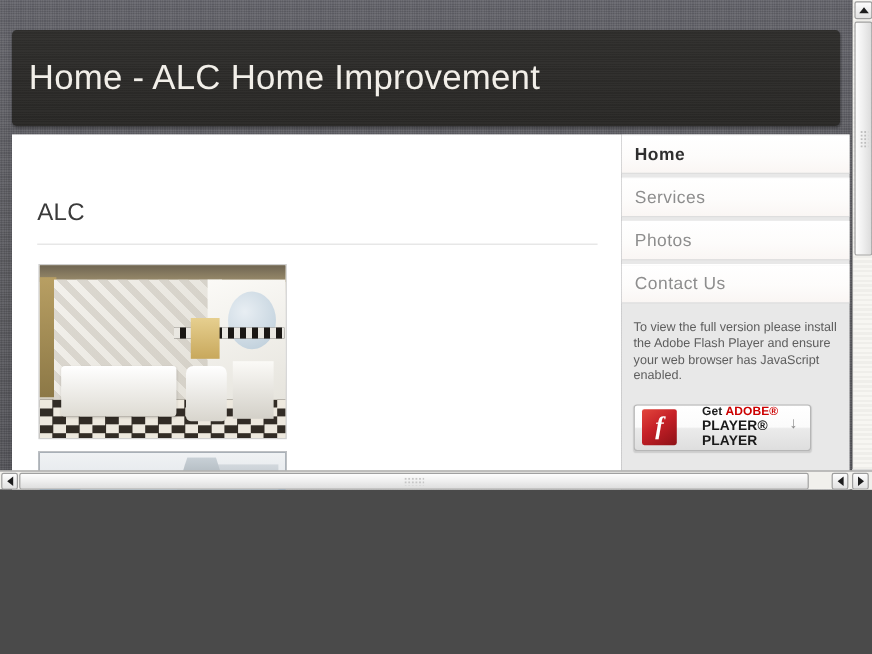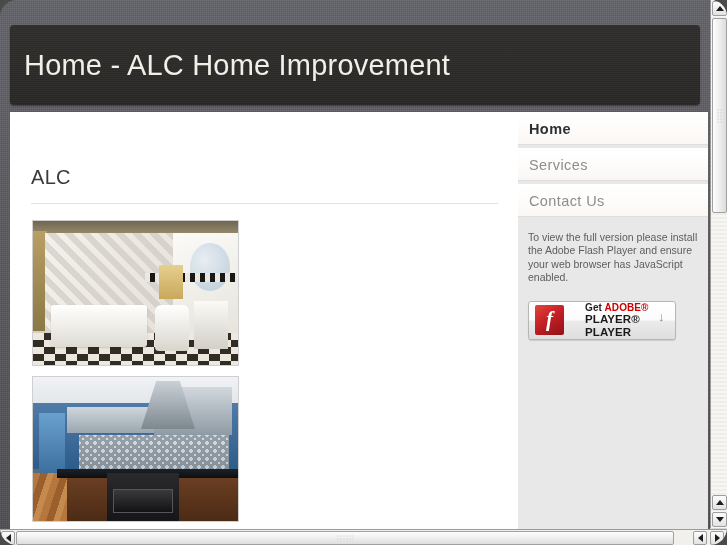--- a/index.html
+++ b/index.html
@@ -12,23 +12,22 @@
     height: 545px;
     overflow: hidden;
     font-family: "Liberation Sans", sans-serif;
     background: #4a4a4a;
   }
 
   
   #viewport {
     position: relative;
     width: 727px;
-    height: 545px;
+    height: 408px;
     overflow: hidden;
-    border-radius: 17px;
   }
 
   
   #page-bg {
     position: absolute;
     left: 0; top: 0;
     width: 710px;
     height: 529px;
     background-color: #56565a;
     background-image:
@@ -513,20 +512,23 @@
 
     <div id="sidebar">
 
       <div class="nav-item active">
         <span>Home</span>
       </div>
       <div class="nav-item nav-sep">
         <span>Services</span>
       </div>
       <div class="nav-item nav-sep">
+        <span>Photos</span>
+      </div>
+      <div class="nav-item nav-sep">
         <span>Contact Us</span>
       </div>
 
       <div id="sidebar-note">
         <p>To view the full version please install the Adobe Flash Player and ensure your web browser has JavaScript enabled.</p>
       </div>
 
       <div id="flash-badge">
         <div id="flash-logo">
           <span>f</span>

